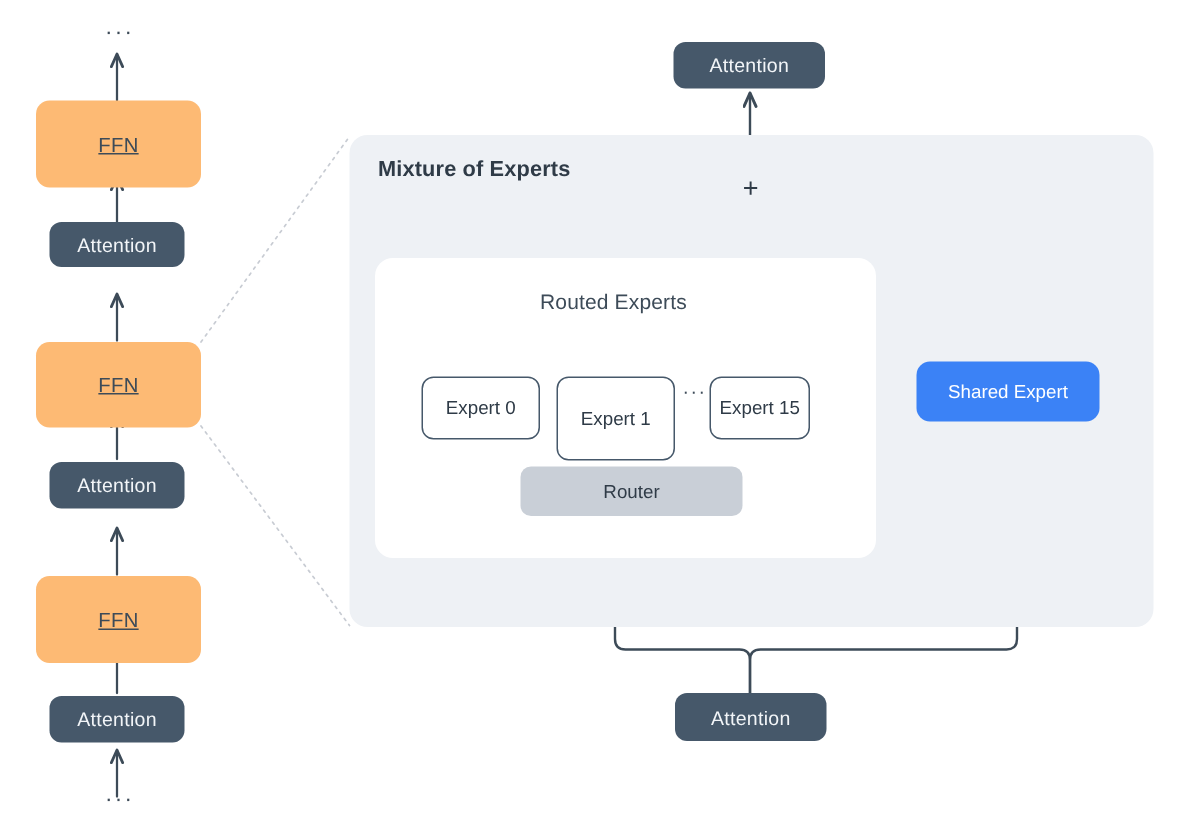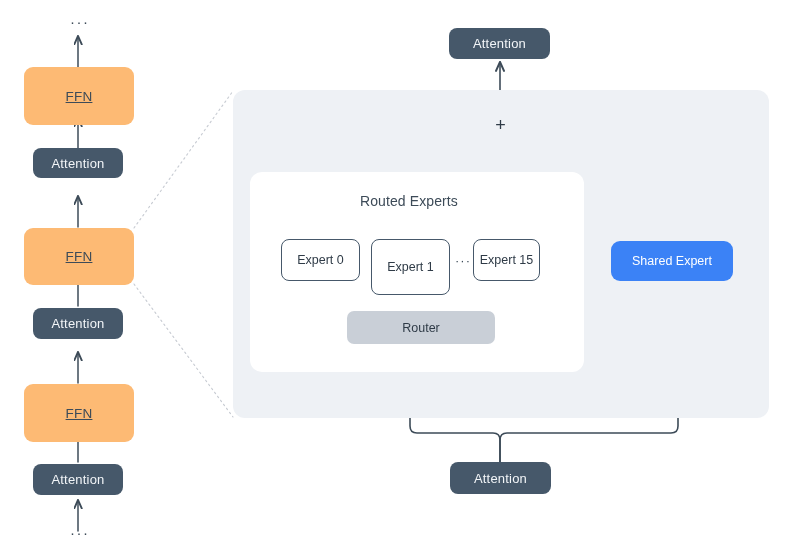--- a/index.html
+++ b/index.html
@@ -40,21 +40,21 @@
     letter-spacing:.1px;z-index:3;
   }
   .routed-card{
     position:absolute;background:#ffffff;border-radius:12px;z-index:2;
   }
   .routed-title{
     position:absolute;color:#3d4b58;font-size:14px;letter-spacing:.1px;z-index:3;
   }
   .expert{
     background:#ffffff;border:1.3px solid #46586a;border-radius:8px;
-    color:#2f3b47;font-size:12.5px;
+    color:#2f3b47;font-size:12.5px;margin-top:12px;
   }
   .router{
     background:#c9cfd7;color:#2f3b47;border-radius:7px;font-size:12.5px;
   }
   .shared{
     background:#3b82f6;color:#ffffff;border-radius:9px;font-size:12.5px;
   }
   .ellipsis-inline{
     position:absolute;color:#3d4b58;font-size:13px;letter-spacing:1px;z-index:3;
   }
@@ -122,20 +122,21 @@
   <div class="node attn" style="left:33px;top:308px;width:90px;height:31px;">Attention</div>
 
   <div class="node ffn" style="left:24px;top:384px;width:110px;height:58px;">FFN</div>
 
   <div class="node attn" style="left:33px;top:464px;width:90px;height:31px;">Attention</div>
 
   <div class="dots" style="left:70px;top:525px;">···</div>
 
   <div class="moe-panel" style="left:233px;top:90px;width:536px;height:328px;"></div>
 
+  <div class="moe-title" style="left:252px;top:105px;">Mixture of Experts</div>
 
   <div class="routed-card" style="left:250px;top:172px;width:334px;height:200px;"></div>
 
   <div class="routed-title" style="left:360px;top:193px;">Routed Experts</div>
 
   <div class="node expert" style="left:281px;top:239px;width:79px;height:42px;">Expert 0</div>
 
   <div class="node expert" style="left:371px;top:239px;width:79px;height:56px;">Expert 1</div>
 
   <div class="ellipsis-inline" style="left:455px;top:253px;">···</div>

